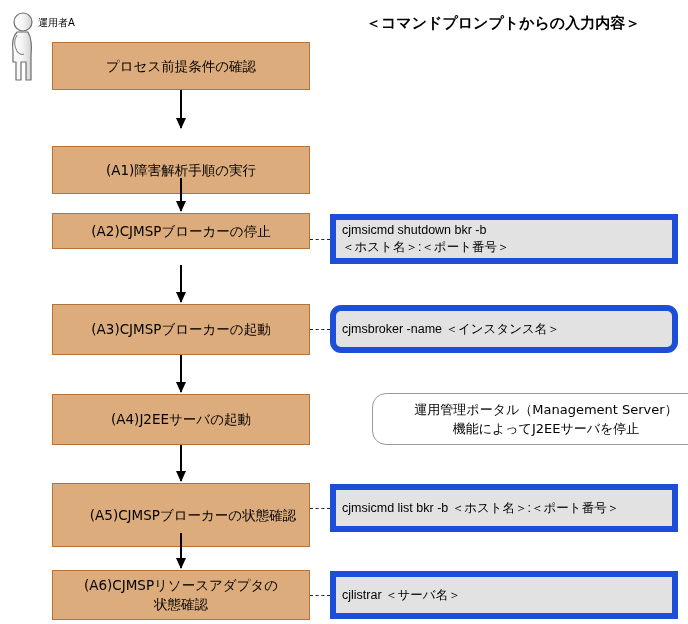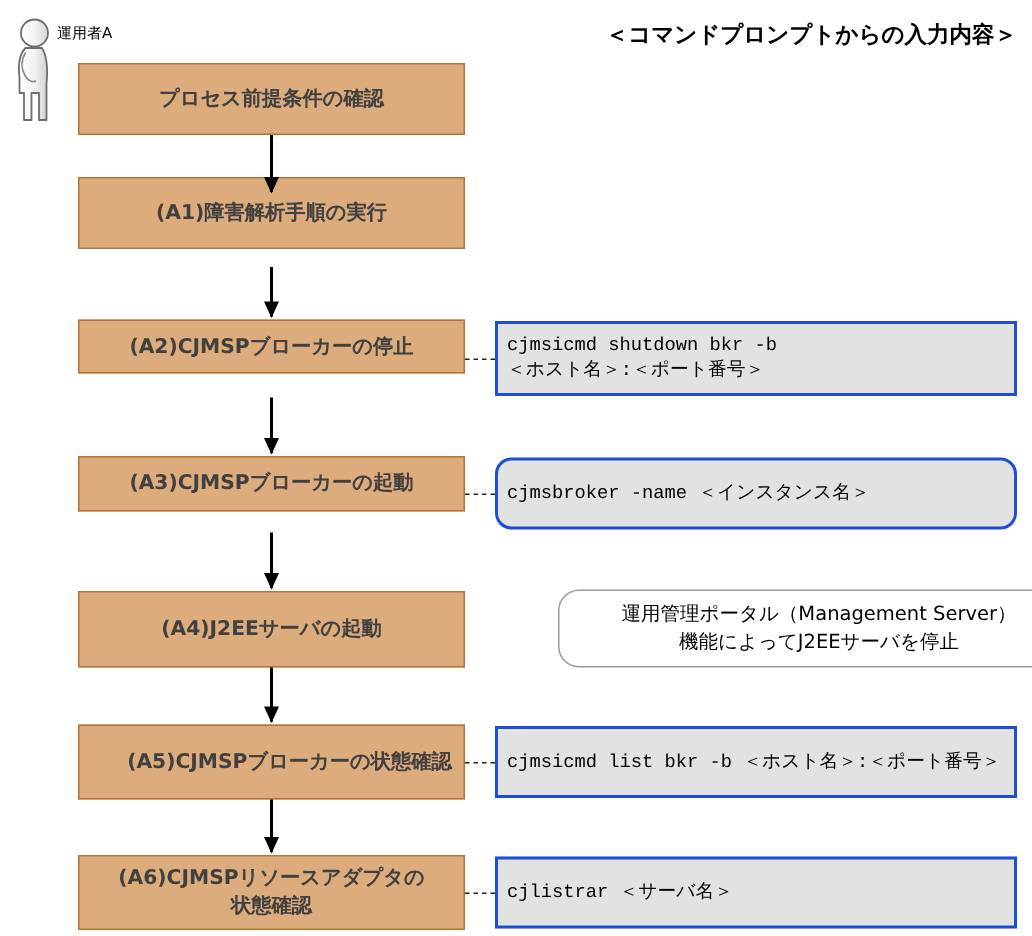--- a/index.html
+++ b/index.html
@@ -39,58 +39,57 @@
     line-height: 18px;
     white-space: nowrap;
   }
 
   
   .column-title {
     position: absolute;
     left: 366px;
     top: 14px;
     width: 312px;
-    text-align: right;
+    text-align: left;
     font-size: 15px;
     font-weight: bold;
     white-space: nowrap;
   }
 
   
   .node {
     position: absolute;
     left: 52px;
     width: 258px;
     background: #ddac7d;
     border: 1px solid #b5733a;
     box-sizing: border-box;
     display: flex;
     align-items: center;
     justify-content: center;
     text-align: center;
     font-size: 13.5px;
     line-height: 19px;
-    color: #404040;
+    color: #000000;
     padding: 2px 6px;
-    font-weight: bold;
   }
 
   
   .note {
     position: absolute;
     left: 330px;
     width: 348px;
     background: #e2e2e2;
-    border: 2px solid #1d4ed8;
+    border: 6px solid #1d4ed8;
     box-sizing: border-box;
     display: flex;
     align-items: center;
     justify-content: flex-start;
     text-align: left;
-    font-family: Liberation Mono, monospace;
+    font-family: Liberation Sans, sans-serif;
     font-size: 12.5px;
     line-height: 17px;
     padding: 2px 6px;
     white-space: pre;
   }
   .note.rounded {
     background: #ffffff;
     border: 1px solid #9a9a9a;
     border-radius: 14px;
     justify-content: center;
@@ -148,25 +147,25 @@
       <circle cx="19" cy="10" r="9" fill="url(#bodyGrad)" stroke="#6e6e6e" stroke-width="1.2"></circle>
       <path d="M13 20 C9 24 8 32 9 40 L9 50 L12 50 L12 68 L17 68 L17 50 L22 50 L22 68 L27 68 L27 44 C28 34 27 25 24 20 Z" fill="url(#bodyGrad)" stroke="#6e6e6e" stroke-width="1.2" stroke-linejoin="round"></path>
       <path d="M13 23 C10 28 10 34 13 39 C15 42 18 43 20 42" fill="none" stroke="#8a8a8a" stroke-width="1.1"></path>
     </svg>
   </div>
   <div class="actor-label">運用者A</div>
 
   <div class="column-title">＜コマンドプロンプトからの入力内容＞</div>
 
   <div class="node" id="node-0" style="top:42px;height:48px;">プロセス前提条件の確認</div>
-  <div class="node" id="node-1" style="top:118px;height:48px;">(A1)障害解析手順の実行</div>
+  <div class="node" id="node-1" style="top:146px;height:48px;">(A1)障害解析手順の実行</div>
   <div class="node" id="node-2" style="top:213px;height:36px;">(A2)CJMSPブローカーの停止</div>
-  <div class="node" id="node-3" style="top:304px;height:37px;">(A3)CJMSPブローカーの起動</div>
+  <div class="node" id="node-3" style="top:304px;height:51px;">(A3)CJMSPブローカーの起動</div>
   <div class="node" id="node-4" style="top:394px;height:51px;">(A4)J2EEサーバの起動</div>
-  <div class="node" id="node-5" style="top:483px;height:50px;padding-left:30px;">(A5)CJMSPブローカーの状態確認</div>
+  <div class="node" id="node-5" style="top:483px;height:64px;padding-left:30px;">(A5)CJMSPブローカーの状態確認</div>
   <div class="node" id="node-6" style="top: 570px; height: 50px; white-space: pre-line;">(A6)CJMSPリソースアダプタの
 状態確認</div>
 
   <div class="flow-arrow" style="top:90px;height:38px;">
     <span class="shaft"></span>
     <span class="head"></span>
   </div>
   <div class="flow-arrow" style="top:178px;height:33px;">
     <span class="shaft"></span>
     <span class="head"></span>

